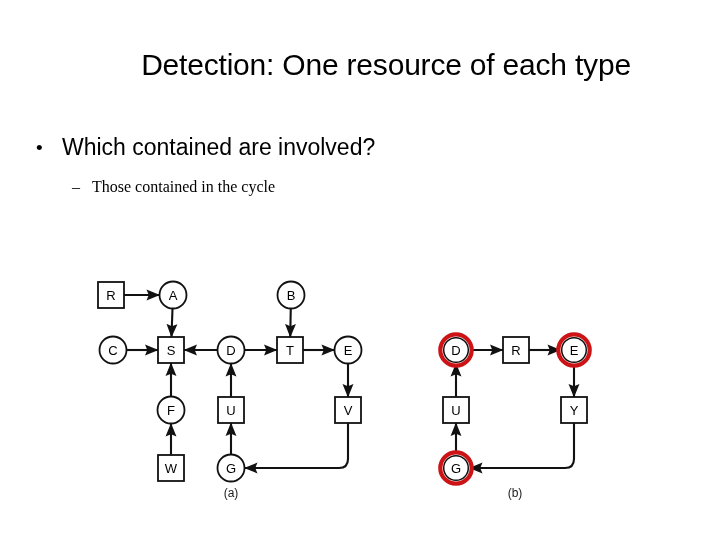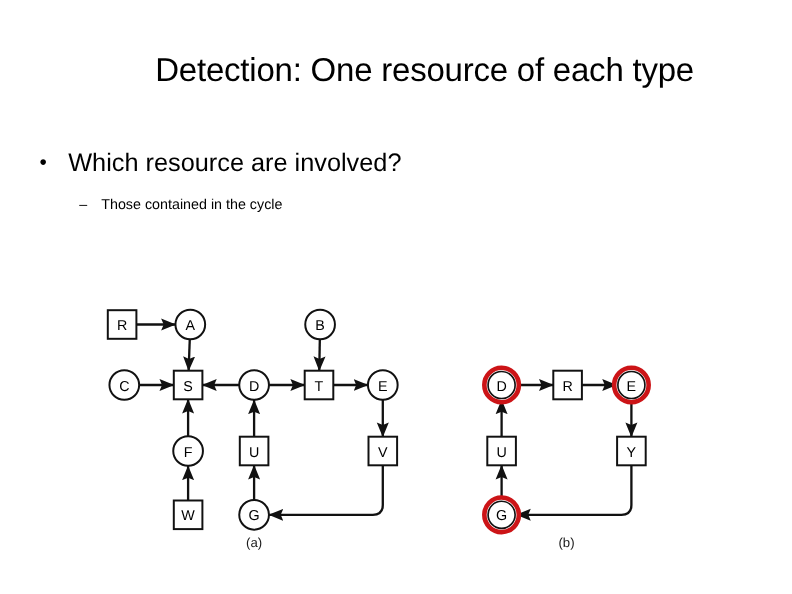--- a/index.html
+++ b/index.html
@@ -46,23 +46,24 @@
   .bullet-l1 .mark {
     display: inline-block;
     width: 26px;
     font-size: 19px;
     vertical-align: 1px;
   }
   .bullet-l2 {
     position: absolute;
     left: 72px;
     top: 178px;
-    font-size: 13px;
+    font-size: 16px;
     color: #000000;
     white-space: nowrap;
+    font-family: Liberation Serif, serif;
   }
   .bullet-l2 .mark {
     display: inline-block;
     width: 20px;
   }
   .figure-area {
     position: absolute;
     left: 0;
     top: 250px;
     width: 720px;
@@ -85,21 +86,21 @@
   }
 </style>
 </head>
 <body>
 
 <div class="slide">
 
   <div class="slide-title">Detection: One resource of each type</div>
 
   <div class="bullet-l1">
-    <span class="mark">•</span><span>Which resource are involved?</span>
+    <span class="mark">•</span><span>Which contained are involved?</span>
   </div>
 
   <div class="bullet-l2">
     <span class="mark">–</span><span>Those contained in the cycle</span>
   </div>
 
   <div class="figure-area">
     <svg id="fig-svg" width="720" height="290" viewBox="0 0 720 290">
       <defs>
         <marker id="arrowhead" markerWidth="7" markerHeight="7" refX="6.2" refY="3" orient="auto" markerUnits="strokeWidth">

